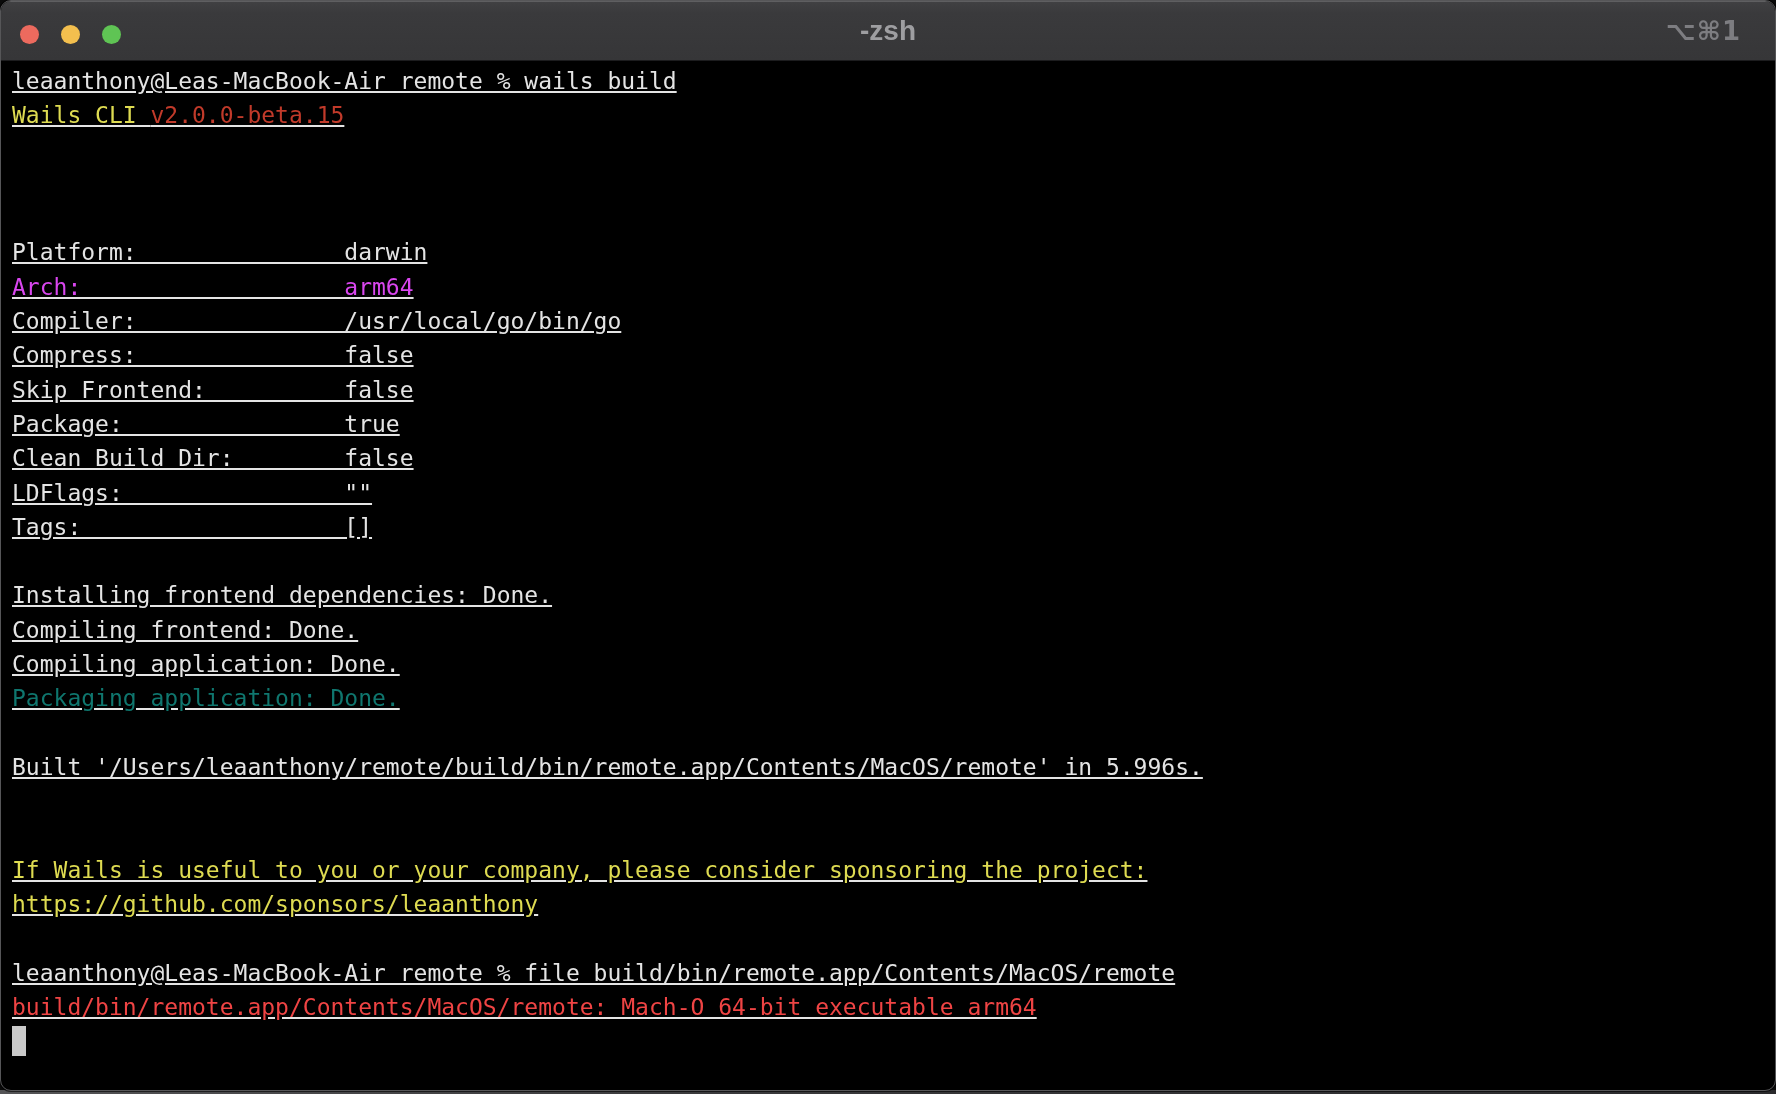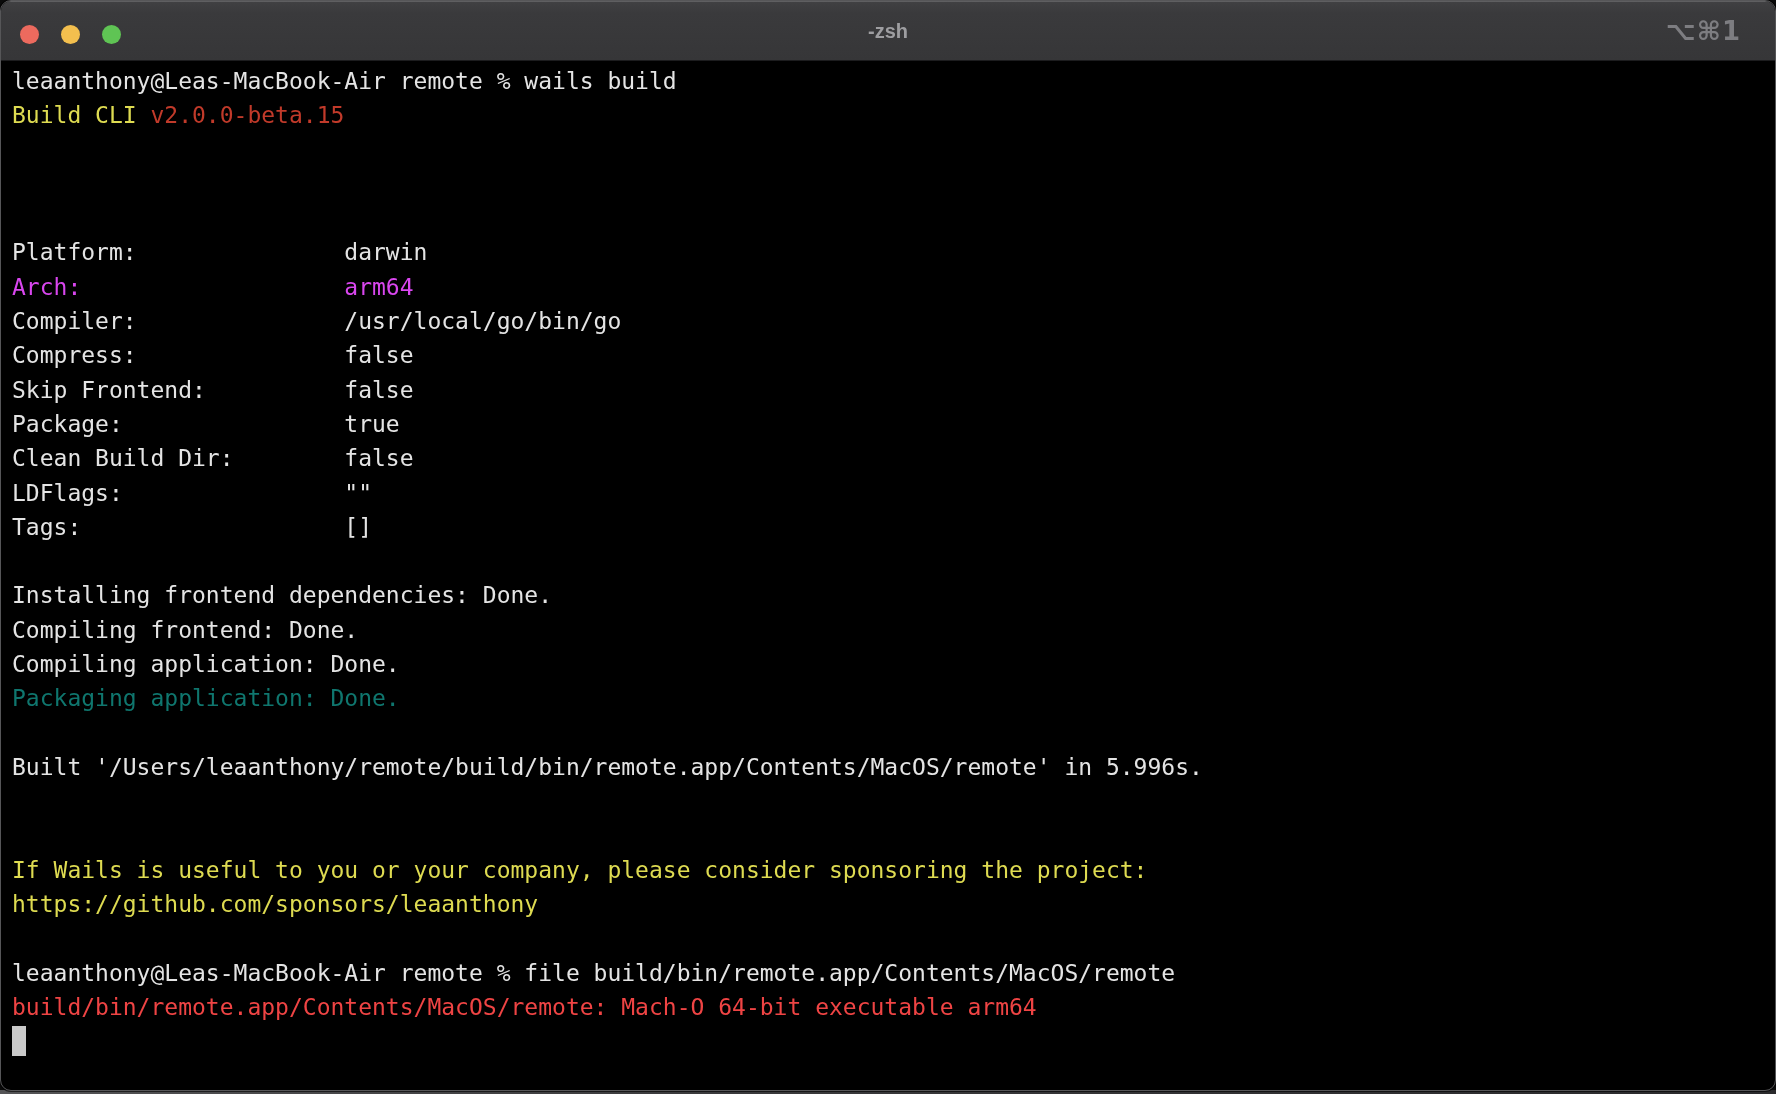--- a/index.html
+++ b/index.html
@@ -44,21 +44,21 @@
   }
   .tl { width: 19px; height: 19px; border-radius: 50%; }
   .tl.red    { background: var(--tl-red, #ec6a5e); }
   .tl.yellow { background: var(--tl-yellow, #f3bf4e); }
   .tl.green  { background: var(--tl-green, #5fc454); }
   .title {
     flex: 1;
     text-align: center;
     font-family: "Liberation Sans", "DejaVu Sans", sans-serif;
     font-weight: 700;
-    font-size: 20px;
+    font-size: 28px;
     line-height: 60px;
     color: var(--title-fg, #9e9ea1);
   }
   .shortcut {
     position: absolute;
     right: 34px;
     top: 0;
     line-height: 60px;
     font-family: "DejaVu Sans", "Liberation Sans", sans-serif;
     font-weight: 700;
@@ -69,20 +69,21 @@
   .terminal {
     padding: 3px 10px 0 11px;
     font-family: "DejaVu Sans Mono", monospace;
     font-size: 23px;
     line-height: 34.3px;
     color: var(--fg, #e4e4e4);
   }
   .line {
     white-space: pre;
     height: 34.3px;
+    text-decoration: underline;
   }
   .cursor {
     display: inline-block;
     width: 13.8px;
     height: 30px;
     background: var(--cursor, #c9c9c9);
     vertical-align: -7px;
   }
 </style>
 </head>
@@ -95,21 +96,21 @@
       <div class="traffic-lights">
         <span class="tl red"></span>
         <span class="tl yellow"></span>
         <span class="tl green"></span>
       </div>
       <div class="title">-zsh</div>
       <div class="shortcut">⌥⌘1</div>
     </div>
     <div class="terminal" id="terminal">
         <div class="line"><span style="color: rgb(228, 228, 228);">leaanthony@Leas-MacBook-Air remote % wails build</span></div>
-        <div class="line"><span style="color: rgb(222, 219, 81);">Build CLI </span><span style="color: rgb(193, 58, 42);">v2.0.0-beta.15</span></div>
+        <div class="line"><span style="color: rgb(222, 219, 81);">Wails CLI </span><span style="color: rgb(193, 58, 42);">v2.0.0-beta.15</span></div>
         <div class="line"></div>
         <div class="line"></div>
         <div class="line"></div>
         <div class="line"><span style="color: rgb(228, 228, 228);">Platform:               darwin</span></div>
         <div class="line"><span style="color: #d946ef; text-align: right;">Arch:                   arm64</span></div>
         <div class="line"><span style="color: rgb(228, 228, 228);">Compiler:               /usr/local/go/bin/go</span></div>
         <div class="line"><span style="color: rgb(228, 228, 228);">Compress:               false</span></div>
         <div class="line"><span style="color: rgb(228, 228, 228);">Skip Frontend:          false</span></div>
         <div class="line"><span style="color: rgb(228, 228, 228); margin-top: 8px;">Package:                true</span></div>
         <div class="line"><span style="color: rgb(228, 228, 228);">Clean Build Dir:        false</span></div>

